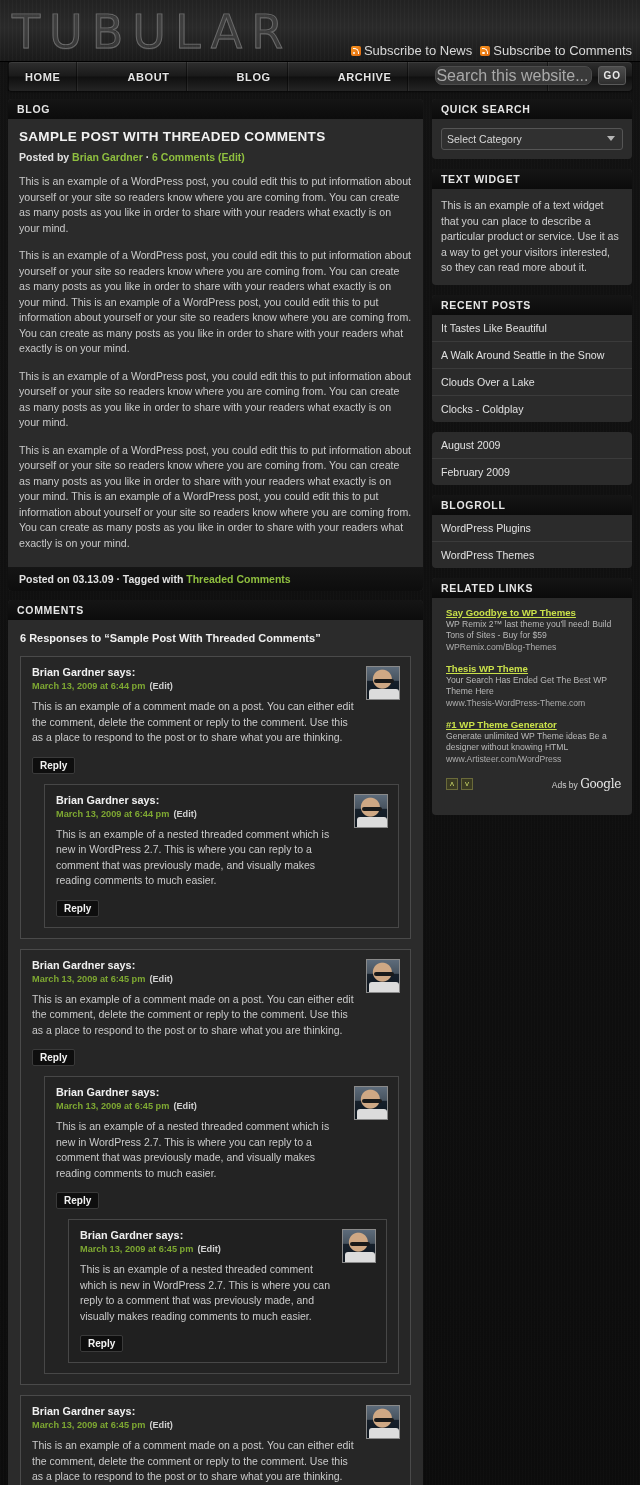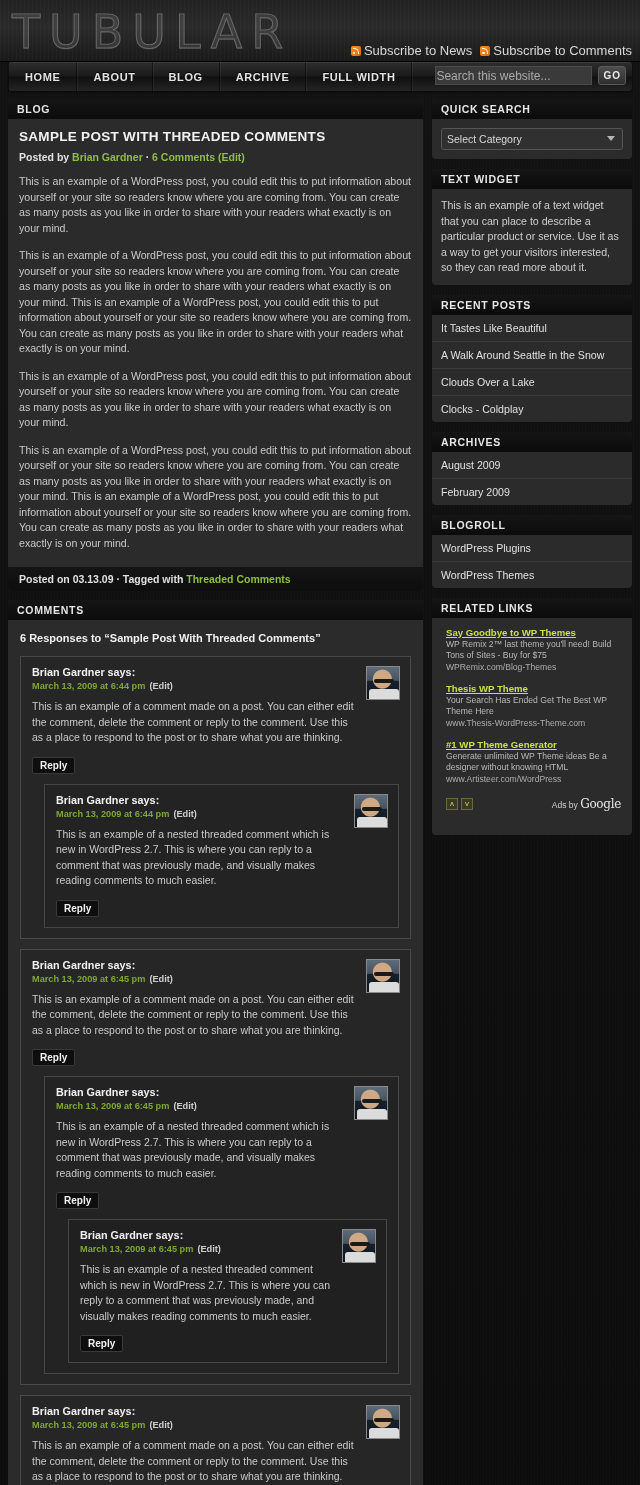--- a/index.html
+++ b/index.html
@@ -77,21 +77,21 @@
   
   #navbar {
     position: relative;
     height: 29px;
     margin: 0 8px;
     border-radius: 4px;
     background: linear-gradient(180deg,#2e2e2e 0%,#1a1a1a 48%,#101010 52%,#242424 100%);
     box-shadow: inset 0 1px 0 rgba(255,255,255,0.07), 0 1px 2px rgba(0,0,0,0.6);
     overflow: visible;
   }
-  #nav-list { list-style: none; display: flex; height: 17px; }
+  #nav-list { list-style: none; display: flex; height: 17px; gap: 34px; }
   #nav-list li {
     display: flex; align-items: center;
     padding: 0 16px;
     font-size: 11px;
     font-weight: bold;
     letter-spacing: 0.6px;
     color: #e4e4e4;
     text-shadow: 0 -1px 0 #000;
     cursor: pointer;
     border-right: 1px solid rgba(0,0,0,0.5);
@@ -101,23 +101,23 @@
   #nav-list li:first-child { border-left: 1px solid rgba(0,0,0,0.5); }
   #searchbox {
     position: absolute;
     right: 6px; top: 4px;
     display: flex; align-items: center;
   }
   #search-input {
     width: 157px; height: 19px;
     background: #3a3a3a;
     border: 1px solid #4b4b4b;
-    border-radius: 0;
+    border-radius: 7px;
     color: #bdbdbd;
-    font-size: 12px;
+    font-size: 16px;
     font-family: "Liberation Sans", sans-serif;
     padding: 0 0;
     outline: none;
   }
   #search-input::placeholder { color: #a9a9a9; }
   #go-button {
     margin-left: 6px;
     height: 19px;
     min-width: 26px;
     background: linear-gradient(180deg,#4d4d4d,#2e2e2e);
@@ -436,41 +436,40 @@
       <div class="widget-title">RECENT POSTS</div>
       <ul class="w-list">
         <li>It Tastes Like Beautiful</li>
         <li>A Walk Around Seattle in the Snow</li>
         <li>Clouds Over a Lake</li>
         <li>Clocks - Coldplay</li>
       </ul>
     </div>
 
     <div class="widget">
-      <div class="widget-title">ARCHIVES</div>
       <ul class="w-list">
         <li>August 2009</li>
         <li>February 2009</li>
       </ul>
     </div>
 
     <div class="widget">
       <div class="widget-title">BLOGROLL</div>
       <ul class="w-list">
         <li>WordPress Plugins</li>
         <li>WordPress Themes</li>
       </ul>
     </div>
 
     <div class="widget">
       <div class="widget-title">RELATED LINKS</div>
       <div class="ads-pad">
         <div class="ad">
           <a class="ad-title">Say Goodbye to WP Themes</a>
-          <div class="ad-desc">WP Remix 2™ last theme you'll need! Build Tons of Sites - Buy for $75</div>
+          <div class="ad-desc">WP Remix 2™ last theme you'll need! Build Tons of Sites - Buy for $59</div>
           <div class="ad-url">WPRemix.com/Blog-Themes</div>
         </div>
         <div class="ad">
           <a class="ad-title">Thesis WP Theme</a>
           <div class="ad-desc">Your Search Has Ended Get The Best WP Theme Here</div>
           <div class="ad-url">www.Thesis-WordPress-Theme.com</div>
         </div>
         <div class="ad">
           <a class="ad-title">#1 WP Theme Generator</a>
           <div class="ad-desc">Generate unlimited WP Theme ideas Be a designer without knowing HTML</div>

